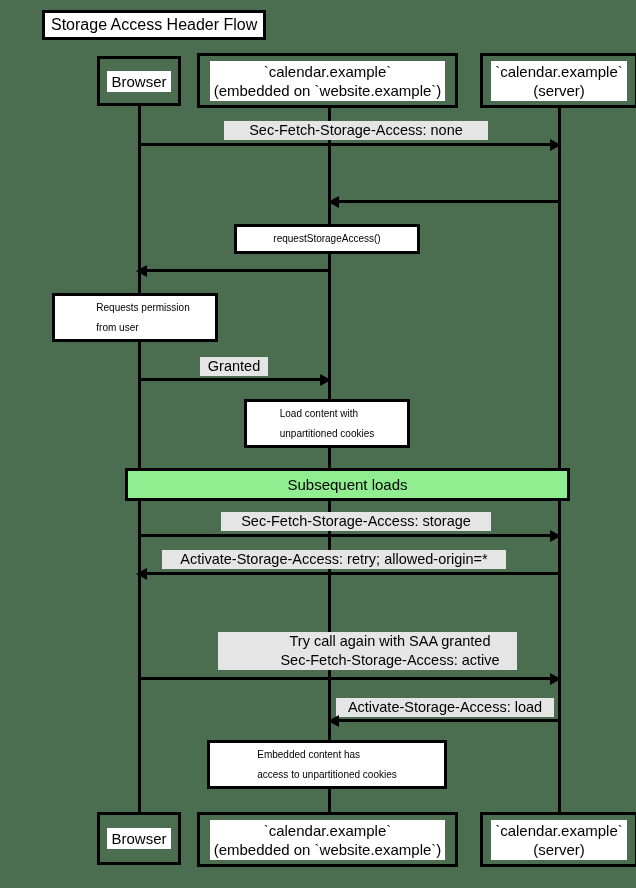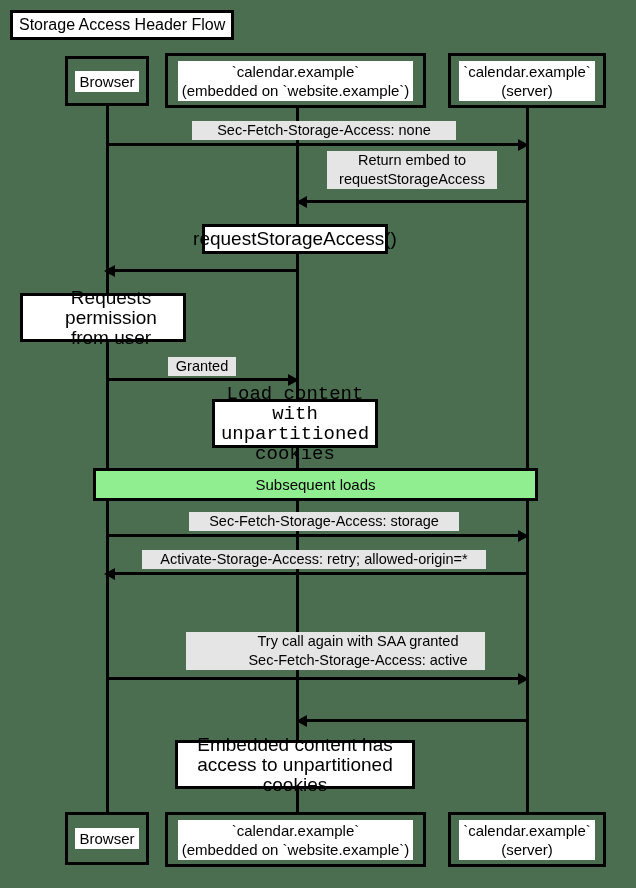--- a/index.html
+++ b/index.html
@@ -10,20 +10,21 @@
     width: 636px;
     height: 888px;
     background: #4a6e4f;
     font-family: "Liberation Sans", sans-serif;
     overflow: hidden;
   }
   #diagram {
     position: relative;
     width: 512px;
     height: 888px;
+    margin-left: 32px;
   }
 
   
   .title-frame {
     position: absolute;
     left: 10px;
     top: 10px;
     border: 3px solid #000;
     background: #fff;
     padding: 2px 6px;
@@ -87,23 +88,22 @@
     padding: 0 2px;
     white-space: pre-line;
   }
 
   
   .note {
     position: absolute;
     border: 3px solid #000;
     background: #fff;
     color: #000;
-    font-size: 19px;
+    font-size: 10px;
     line-height: 20px;
-    text-align: center;
     box-sizing: border-box;
     display: flex;
     align-items: center;
     justify-content: center;
     white-space: pre-line;
     padding: 0 4px;
   }
 
   
   .band {
@@ -140,58 +140,57 @@
   </div>
 
   <div class="lifeline" style="left:106px; top:106px; height:706px;"></div>
   <div class="lifeline" style="left:296px; top:108px; height:704px;"></div>
   <div class="lifeline" style="left:526px; top:108px; height:704px;"></div>
 
   <div class="msg-label" style="left:192px; top:121px; width:260px;">Sec-Fetch-Storage-Access: none</div>
   <div class="msg" style="left:106px; top:143px; width:414px;"></div>
   <div class="arrowhead right" style="left:518px; top:138.5px;"></div>
 
-  <div class="msg-label" style="left:327px; top:151px; width:166px;">Return embed to
-requestStorageAccess</div>
   <div class="msg" style="left:305px; top:200px; width:224px;"></div>
   <div class="arrowhead left" style="left:296px; top:195.5px;"></div>
 
   <div class="note" style="left:202px; top:224px; width:186px; height:30px;">requestStorageAccess()</div>
 
   <div class="msg" style="left:113px; top:269px; width:184px;"></div>
   <div class="arrowhead left" style="left:104px; top:264.5px;"></div>
 
   <div class="note" style="left:20px; top:293px; width:166px; height:49px;padding-left:20px;">Requests permission
 from user</div>
 
   <div class="msg-label" style="left:168px; top:357px; width:64px;">Granted</div>
   <div class="msg" style="left:106px; top:378px; width:184px;"></div>
   <div class="arrowhead right" style="left:288px; top:373.5px;"></div>
 
-  <div class="note" style="left:212px; top:399px; width:166px; height:49px;font-family:Liberation Mono, monospace;">Load content with
+  <div class="note" style="left:212px; top:399px; width:166px; height:49px;">Load content with
 unpartitioned cookies</div>
 
   <div class="band" style="left:93px; top:468px; width:445px; height:33px; background:#90ee90;">
     <span>Subsequent loads</span>
   </div>
 
   <div class="msg-label" style="left:189px; top:512px; width:266px;">Sec-Fetch-Storage-Access: storage</div>
   <div class="msg" style="left:106px; top:534px; width:414px;"></div>
   <div class="arrowhead right" style="left:518px; top:529.5px;"></div>
 
-  <div class="msg-label" style="left:142px; top:550px; width:340px;">Activate-Storage-Access: retry; allowed-origin=*</div>
+  <div class="msg-label" style="left:130px; top:550px; width:340px;">Activate-Storage-Access: retry; allowed-origin=*</div>
   <div class="msg" style="left:113px; top:572px; width:416px;"></div>
   <div class="arrowhead left" style="left:104px; top:567.5px;"></div>
 
 
   <div class="msg-label" style="left:186px; top:632px; width:250px;padding-left:47px;">Try call again with SAA granted
 Sec-Fetch-Storage-Access: active</div>
   <div class="msg" style="left:106px; top:677px; width:414px;"></div>
   <div class="arrowhead right" style="left:518px; top:672.5px;"></div>
 
+  <div class="msg-label" style="left:304px; top:698px; width:214px;">Activate-Storage-Access: load</div>
   <div class="msg" style="left:305px; top:719px; width:224px;"></div>
   <div class="arrowhead left" style="left:296px; top:714.5px;"></div>
 
   <div class="note" style="left:175px; top:740px; width:240px; height:49px;">Embedded content has
 access to unpartitioned cookies</div>
 
   <div class="participant" style="left:65px; top:812px; width:84px; height:53px;">
     <span class="plabel">Browser</span>
   </div>
 

